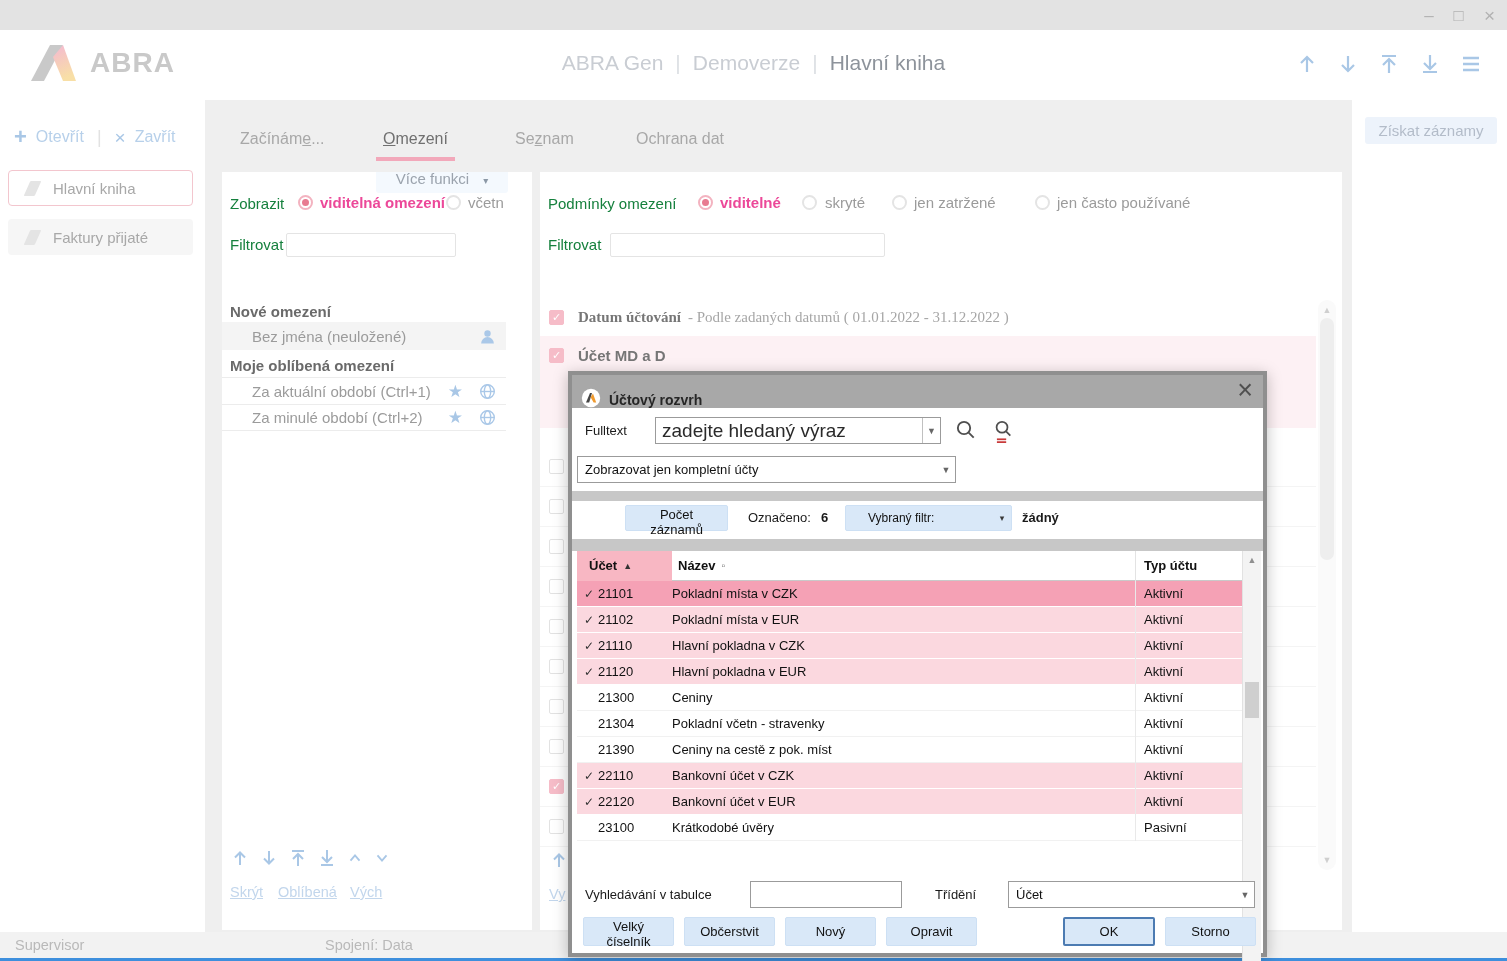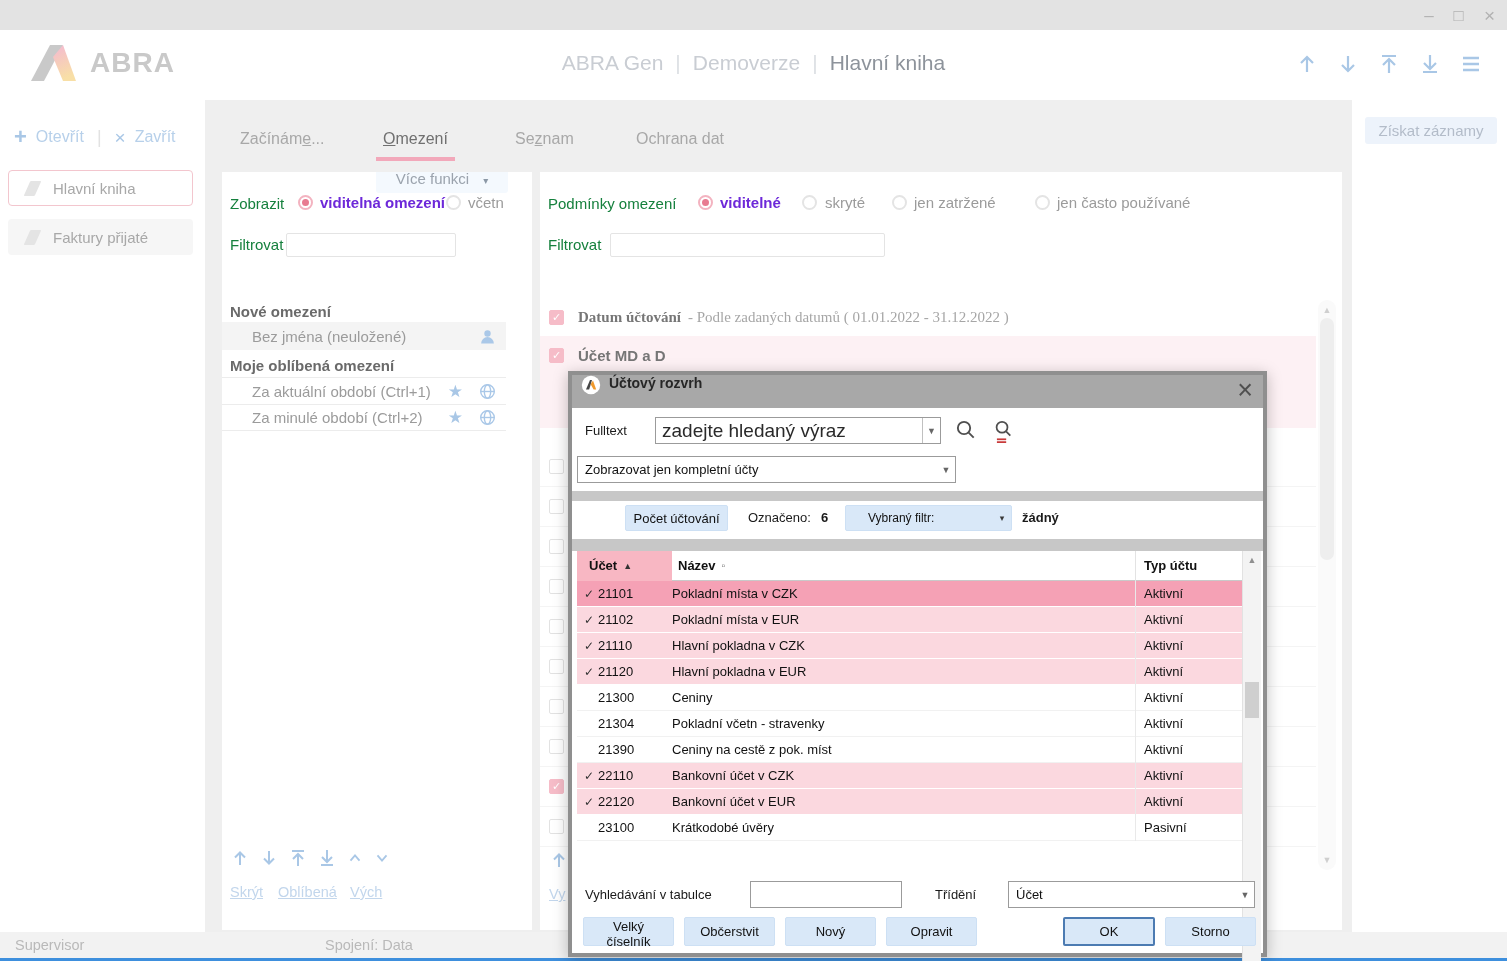--- a/index.html
+++ b/index.html
@@ -56,21 +56,21 @@
   .card{position:absolute;top:72px;background:#fff;height:758px;}
   #left-card{left:17px;width:310px;overflow:hidden;}
   #right-card{left:335px;width:802px;}
 
   .panel-label{position:absolute;font-size:15px;color:#15803d;}
   .opt{position:absolute;top:22px;display:flex;align-items:center;gap:7px;white-space:nowrap;}
   .radio{width:15px;height:15px;border-radius:50%;border:2px solid #e4e4e4;background:#fff;position:relative;flex:0 0 auto;}
   .opt .olbl{font-size:15px;color:#9b9b9b;}
   .opt.on .radio{border-color:#f3b3c0;}
   .opt.on .radio::after{content:"";position:absolute;inset:2px;border-radius:50%;background:#e87b91;}
-  .opt.on .olbl{font-weight:bold;color:#6d28d9;}
+  .opt.on .olbl{font-weight:bold;color:#ec4899;}
   #left-opts .opt:nth-of-type(1){left:76px;}
   #left-opts .opt:nth-of-type(2){left:224px;}
   #right-opts .opt:nth-of-type(1){left:158px;}
   #right-opts .opt:nth-of-type(2){left:262px;gap:8px;}
   #right-opts .opt:nth-of-type(3){left:352px;}
   #right-opts .opt:nth-of-type(4){left:495px;}
 
   .filter-input{position:absolute;height:24px;border:1px solid #e4e4e4;border-radius:2px;background:#fff;
     font-family:inherit;font-size:14px;padding:0 6px;}
 
@@ -120,21 +120,21 @@
   
   #statusbar{position:absolute;left:0;top:932px;width:1507px;height:26px;background:#f2f2f2;}
   #statusbar span{position:absolute;top:5px;font-size:14.5px;color:#b9b9b9;}
   #status-user{left:15px;}
   #status-conn{left:325px;}
   #bottom-line{position:absolute;left:0;top:958px;width:1507px;height:3px;background:#3e8fdd;}
 
   
   #modal{position:absolute;left:568px;top:371px;width:699px;height:586px;background:#fff;
     border:4px solid #8f8f8f;z-index:50;box-shadow:0 3px 14px rgba(0,0,0,.25);font-size:13px;color:#111;}
-  #m-titlebar{position:absolute;left:0;top:0;width:691px;height:33px;background:#a8a8a8;display:flex;align-items:flex-start;}
+  #m-titlebar{position:absolute;left:0;top:0;width:691px;height:33px;background:#a8a8a8;display:flex;align-items:flex-end;}
   #m-titlebar .m-ico{margin-left:9px;display:flex;}
   #m-title{margin-left:8px;font-size:14px;font-weight:bold;color:#262626;}
   #m-close{position:absolute;right:10px;top:0px;font-size:27px;color:#4f4f4f;line-height:30px;cursor:default;}
   #m-body{position:absolute;left:0;top:33px;width:691px;height:545px;background:#fff;}
 
   .m-lbl{position:absolute;font-size:13px;color:#1a1a1a;}
   .combo{position:absolute;border:1px solid #9b9b9b;background:#fff;display:flex;align-items:center;}
   .combo .ctext{padding-left:7px;font-size:13px;color:#111;white-space:nowrap;overflow:hidden;flex:1;}
   .combo input{border:none;outline:none;flex:1;height:100%;font-family:inherit;font-size:19px;padding:0 6px;color:#4c1d95;}
   .combo input::placeholder{color:#2a2a2a;opacity:1;}
@@ -506,21 +506,21 @@
           <line x1="3.5" y1="21.2" x2="12" y2="21.2" stroke="#c83a3a" stroke-width="1.6"></line>
         </svg>
     </span>
     <div class="combo" id="disp-combo">
       <span class="ctext">Zobrazovat jen kompletní účty</span>
       <span class="carr">▼</span>
     </div>
 
     <div class="band" id="band1"></div>
 
-    <button class="blue-btn" id="count-btn">Počet účtování</button>
+    <button class="blue-btn" id="count-btn">Počet záznamů</button>
     <span class="m-lbl" id="marked-lbl">Označeno:</span>
     <span class="m-lbl" id="marked-count">6</span>
     <div id="filter-combo">
       <span class="ctext">Vybraný filtr:</span>
       <span class="carr">▾</span>
     </div>
     <span class="m-lbl" id="filter-value">žádný</span>
 
     <div class="band" id="band2"></div>
 

